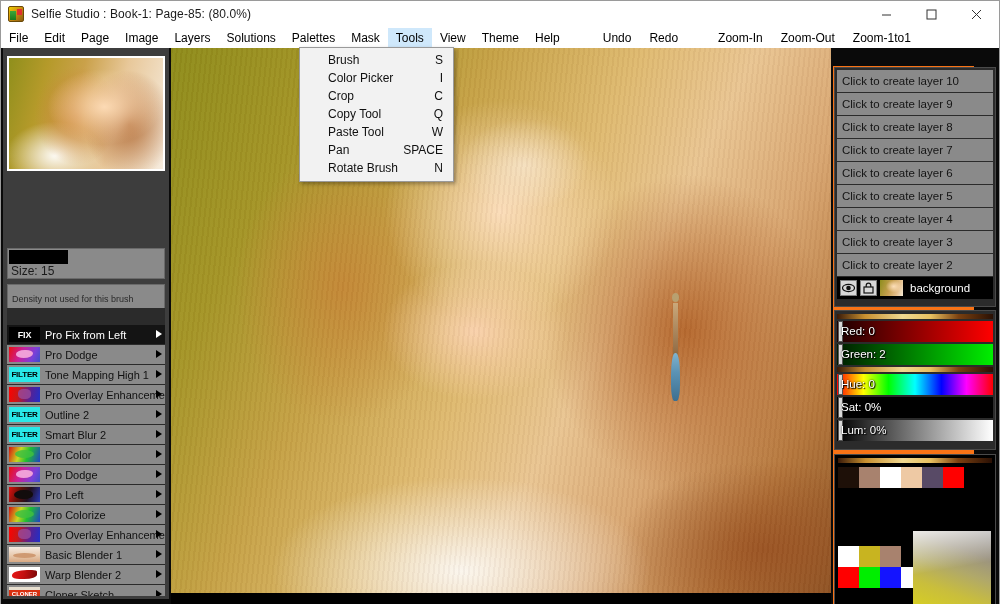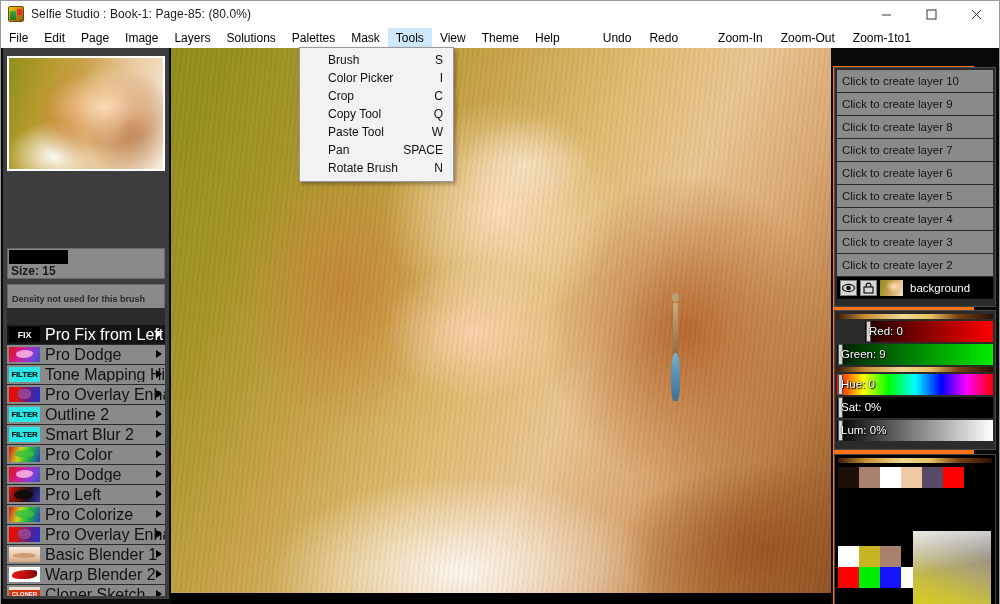--- a/index.html
+++ b/index.html
@@ -80,21 +80,21 @@
       radial-gradient(ellipse 46% 44% at 30% 88%, rgba(255,255,252,.96) 0%, rgba(255,255,250,0) 70%),
       linear-gradient(105deg,#8f8f1c 0%, #b59a2a 22%, #caa14a 42%, #e8c89a 66%, #f6ecdf 100%);
   }
   #preview-spacer {
     position: absolute; left: 4px; top: 128px; width: 158px; height: 68px;
     background: #3d3d3d;
   }
 
   .slider-box {
     position: absolute; left: 4px; width: 158px; height: 31px;
-    background: #8a8a8a; border: 1px solid #6a6a6a; font-weight: bold;
+    background: #8a8a8a; border: 1px solid #6a6a6a;
   }
   .slider-track {
     position: absolute; left: 1px; top: 1px; height: 14px;
     background: #8a8a8a; width: 154px;
   }
   .slider-fill {
     position: absolute; left: 0; top: 0; height: 14px; background: #000;
   }
   .slider-label {
     position: absolute; left: 3px; top: 15px; font-size: 12px;
@@ -163,21 +163,21 @@
     text-align:center; font-size:6px; font-weight:bold; color:#ffffff;
     background:#d83010; line-height:9px;
   }
   .fi-mask { background: #ffffff; position: relative; }
   .fi-mask::after {
     content:''; position:absolute; left:3px; top:4px; width:25px; height:7px;
     background:#000;
     clip-path: polygon(0% 55%, 14% 18%, 30% 10%, 46% 38%, 60% 72%, 74% 88%, 88% 62%, 100% 30%, 100% 62%, 88% 96%, 70% 100%, 52% 70%, 38% 40%, 24% 34%, 10% 72%, 0% 92%);
   }
   .filter-name {
-    font-size: 16px; color: #111; margin-left: 5px; line-height: 14px;
+    font-size: 11px; color: #111; margin-left: 5px; line-height: 14px;
     white-space: nowrap; overflow: hidden;
     flex: 1; padding-right: 11px;
   }
   .filter-row.dark .filter-name { color: #ffffff; }
   .filter-arrow {
     position: absolute; right: 3px; top: 5px;
     width: 0; height: 0; border-left: 6px solid #000;
     border-top: 4.5px solid transparent; border-bottom: 4.5px solid transparent;
   }
   .filter-row.dark .filter-arrow { border-left-color: #ffffff; }
@@ -265,21 +265,21 @@
   .colorstrip { position: relative; height: 21px; margin-bottom: 2px; }
   .cs-label {
     position: absolute; left: 4px; top: 4px; font-size: 11.5px;
     color: #ffffff; line-height: 13px;
     text-shadow: 0 0 2px #000, 1px 1px 1px #000;
   }
   .cs-handle {
     position: absolute; left: 1px; top: 0; width: 5px; height: 21px;
     background: #d8d8d8; border: 1px solid #555;
   }
-  .cs-red    { background: linear-gradient(90deg,#1c0000,#ff0000); margin-left: 28px; }
+  .cs-red    { background: linear-gradient(90deg,#1c0000,#ff0000); }
   .cs-green  { background: linear-gradient(90deg,#001c00,#00ee00); }
   .cs-blue   { background: linear-gradient(90deg,#000030,#1414ff); }
   .cs-hue    { background: linear-gradient(90deg,#ff0000,#ffff00 17%,#00ff00 33%,#00ffff 50%,#0000ff 67%,#ff00ff 83%,#ff0000); }
   .cs-sat    { background: #000000; }
   .cs-lum    { background: linear-gradient(90deg,#000000,#ffffff); }
   .goldbar {
     height: 5px; margin: 1px 0 2px 0;
     background: linear-gradient(90deg,#3a1a08 0%,#c89030 18%,#f0d890 42%,#e8c060 60%,#7a4010 78%,#2a1004 100%);
   }
 
@@ -555,21 +555,21 @@
 
       <div id="rgbpanel">
         <div class="goldbar"></div>
         <div id="rgbgroup">
             <div class="colorstrip cs-red">
               <div class="cs-handle" style="left: 1px;"></div>
               <div class="cs-label">Red: 0</div>
             </div>
             <div class="colorstrip cs-green">
               <div class="cs-handle" style="left: 1px;"></div>
-              <div class="cs-label">Green: 9</div>
+              <div class="cs-label">Green: 2</div>
             </div>
           </div>
         <div class="goldbar"></div>
         <div id="hslgroup">
             <div class="colorstrip cs-hue">
               <div class="cs-handle" style="left: 1px;"></div>
               <div class="cs-label">Hue: 0</div>
             </div>
             <div class="colorstrip cs-sat">
               <div class="cs-handle" style="left: 1px;"></div>

